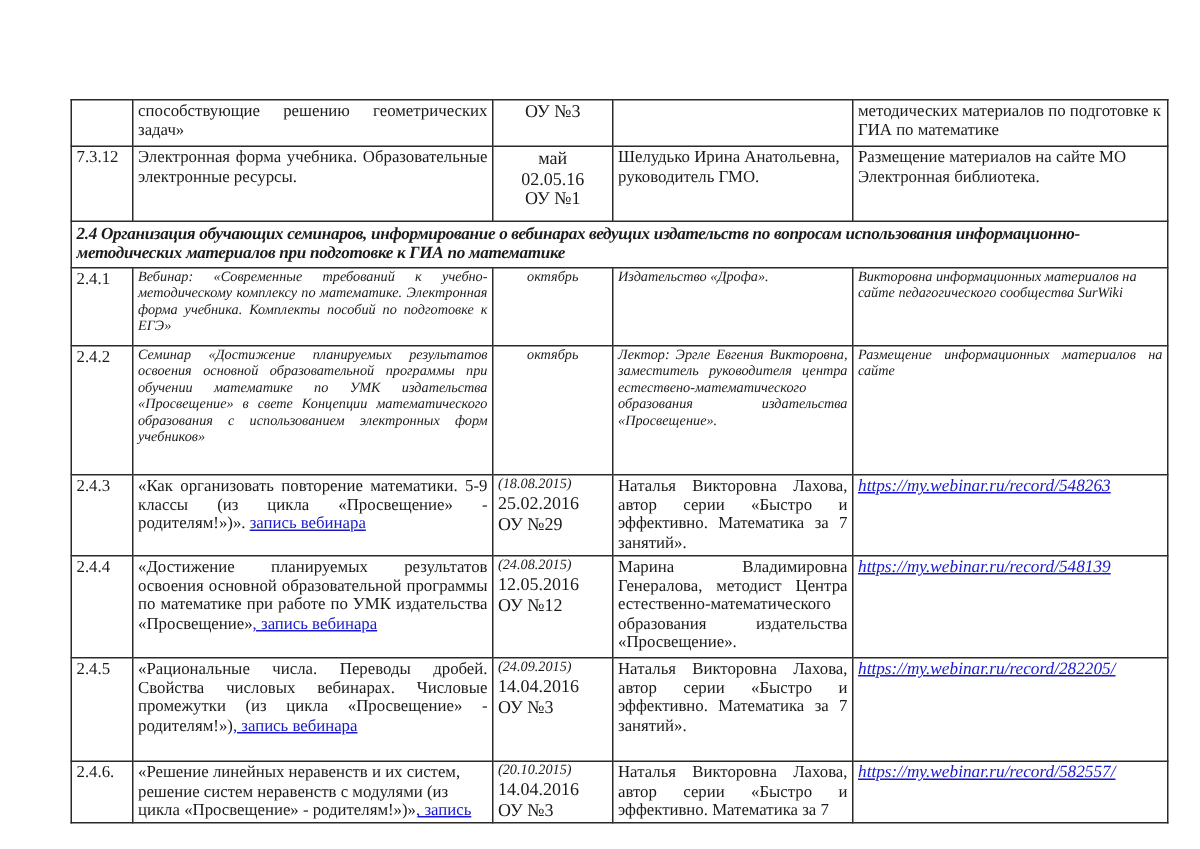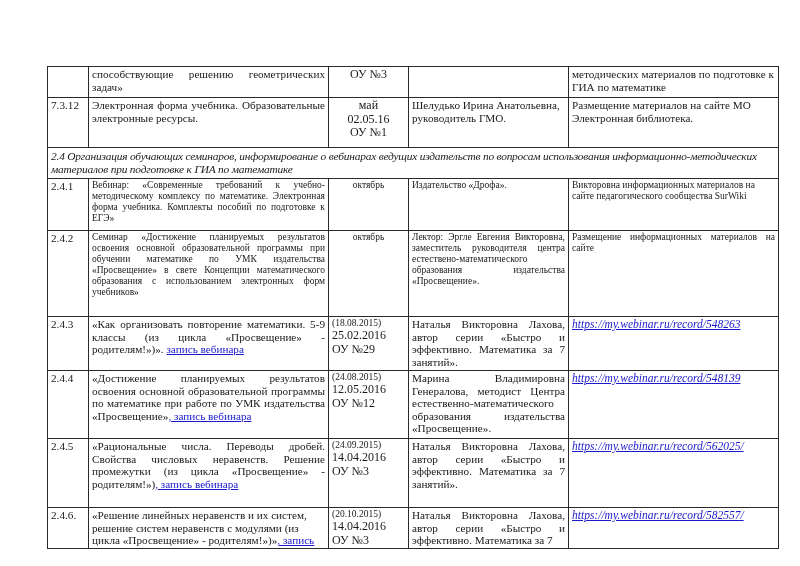--- a/index.html
+++ b/index.html
@@ -5,23 +5,23 @@
   html, body { margin: 0; padding: 0; background: #ffffff; }
   body { width: 800px; height: 566px; overflow: hidden; position: relative;
          font-family: "Liberation Serif", "DejaVu Serif", serif; color: #1a1a1a; }
   .page { position: absolute; left: 47px; top: 66px; width: 731px; }
   table { border-collapse: collapse; width: 731px; table-layout: fixed; font-size: 11.2px; line-height: 12.6px; }
   td { border: 1px solid #2a2a2a; vertical-align: top; padding: 1px 3px 1px 3px; }
   col.c1 { width: 41px; } col.c2 { width: 240px; } col.c3 { width: 80px; }
   col.c4 { width: 160px; } col.c5 { width: 210px; }
   .just { text-align: justify; }
   .center { text-align: center; }
-  .small { font-size: 9.5px; line-height: 11px; }
+  .small { font-size: 9.5px; line-height: 11px; font-style: italic; }
   .date { font-size: 12px; line-height: 13.5px; }
-  .section { font-style: italic; font-weight: normal; font-family: "Liberation Serif", serif; font-size: 11.4px; line-height: 13px; letter-spacing: -0.2px; padding: 2px 3px 2px 3px; }
+  .section { font-style: italic; font-weight: bold; font-family: "Liberation Serif", serif; font-size: 11.4px; line-height: 13px; letter-spacing: -0.2px; padding: 2px 3px 2px 3px; }
   a.link { color: #1a1acc; text-decoration: underline; }
   .link-url { color: #1a1acc; text-decoration: underline; font-size: 11.5px; font-style: italic; }
   .blk { display: block; }
 </style>
 </head>
 <body>
 
 <div class="page">
 <table>
   <colgroup>
@@ -95,28 +95,28 @@
       <span class="blk small">(24.08.2015)</span>
       <span class="blk">12.05.2016</span>
       <span class="blk">ОУ №12</span>
     </td>
     <td class="just">Марина Владимировна Генералова, методист Центра естественно-математического образования издательства «Просвещение».</td>
     <td><a class="link-url" href="#">https://my.webinar.ru/record/548139</a></td>
   </tr>
 
   <tr style="height:69px">
     <td>2.4.5</td>
-    <td class="just"><span>«Рациональные числа. Переводы дробей. Свойства числовых неравенств. Решение промежутки (из цикла «Просвещение» - родителям!»)</span><a class="link" href="#">, запись вебинара</a></td>
+    <td class="just"><span>«Рациональные числа. Переводы дробей. Свойства числовых вебинарах. Числовые промежутки (из цикла «Просвещение» - родителям!»)</span><a class="link" href="#">, запись вебинара</a></td>
     <td class="date">
       <span class="blk small">(24.09.2015)</span>
       <span class="blk">14.04.2016</span>
       <span class="blk">ОУ №3</span>
     </td>
     <td class="just">Наталья Викторовна Лахова, автор серии «Быстро и эффективно. Математика за 7 занятий».</td>
-    <td><a class="link-url" href="#">https://my.webinar.ru/record/562025/</a></td>
+    <td><a class="link-url" href="#">https://my.webinar.ru/record/282205/</a></td>
   </tr>
 
   <tr style="height:40px">
     <td>2.4.6.</td>
     <td><span>«Решение линейных неравенств и их систем, решение систем неравенств с модулями (из цикла «Просвещение» - родителям!»)»</span><a class="link" href="#">, запись</a></td>
     <td class="date">
       <span class="blk small">(20.10.2015)</span>
       <span class="blk">14.04.2016</span>
       <span class="blk">ОУ №3</span>
     </td>

